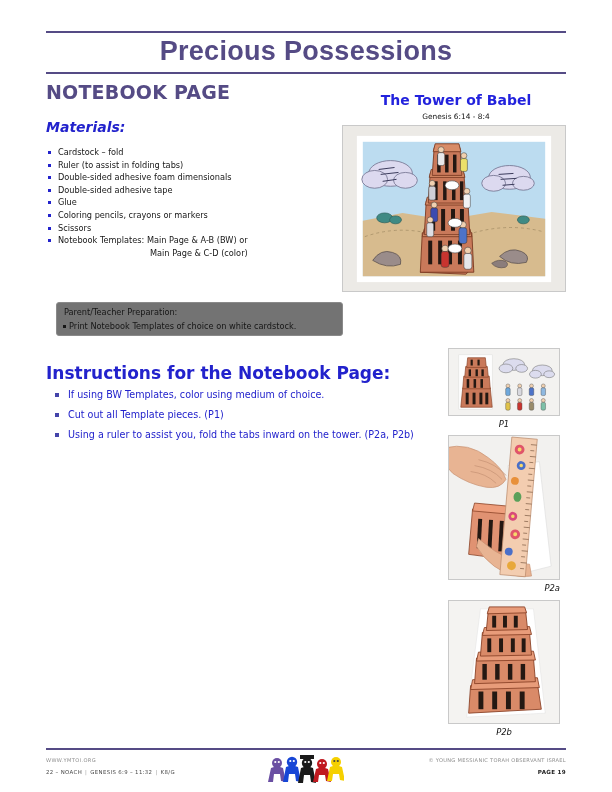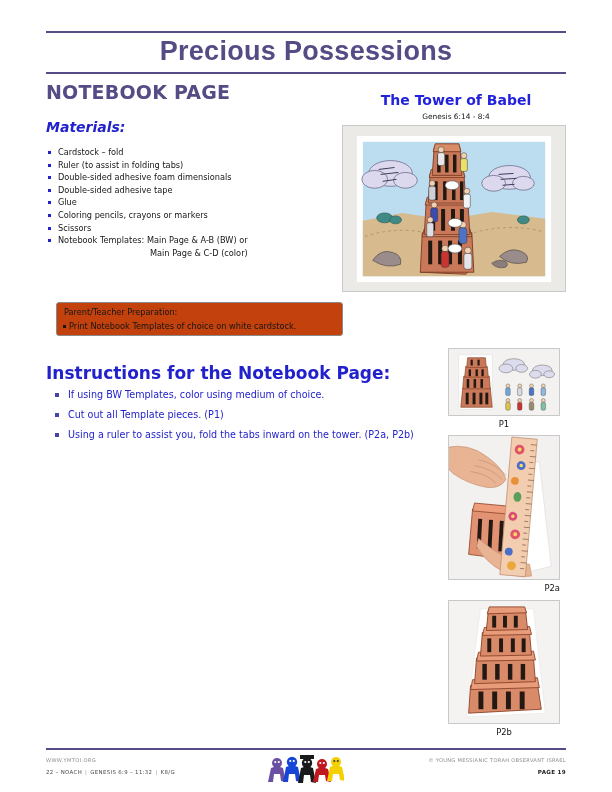--- a/index.html
+++ b/index.html
@@ -104,21 +104,21 @@
   
   .prep-box {
     position: absolute;
     top: 302px;
     left: 56px;
     width: 287px;
     height: 34px;
     border: 1px solid #8a8a8a;
     border-radius: 3px;
     box-sizing: border-box;
-    background: #c2410c;
+    background: #737373;
   }
   .prep-title {
     position: absolute;
     top: 4px;
     left: 7px;
     font-size: 8.2px;
     color: #161616;
     white-space: nowrap;
   }
   .prep-item {
@@ -230,20 +230,21 @@
     width: 112px;
     height: 124px;
   }
   .caption {
     position: absolute;
     left: 448px;
     width: 112px;
     text-align: center;
     font-size: 8.4px;
     color: #111111;
+    font-style: italic;
   }
   .cap-p1  { top: 419px; }
   .cap-p2a { top: 583px; text-align: right; }
   .cap-p2b { top: 727px; }
 
   .photo svg { display: block; width: 100%; height: 100%; }
 
   
   .footer-rule {
     position: absolute;

